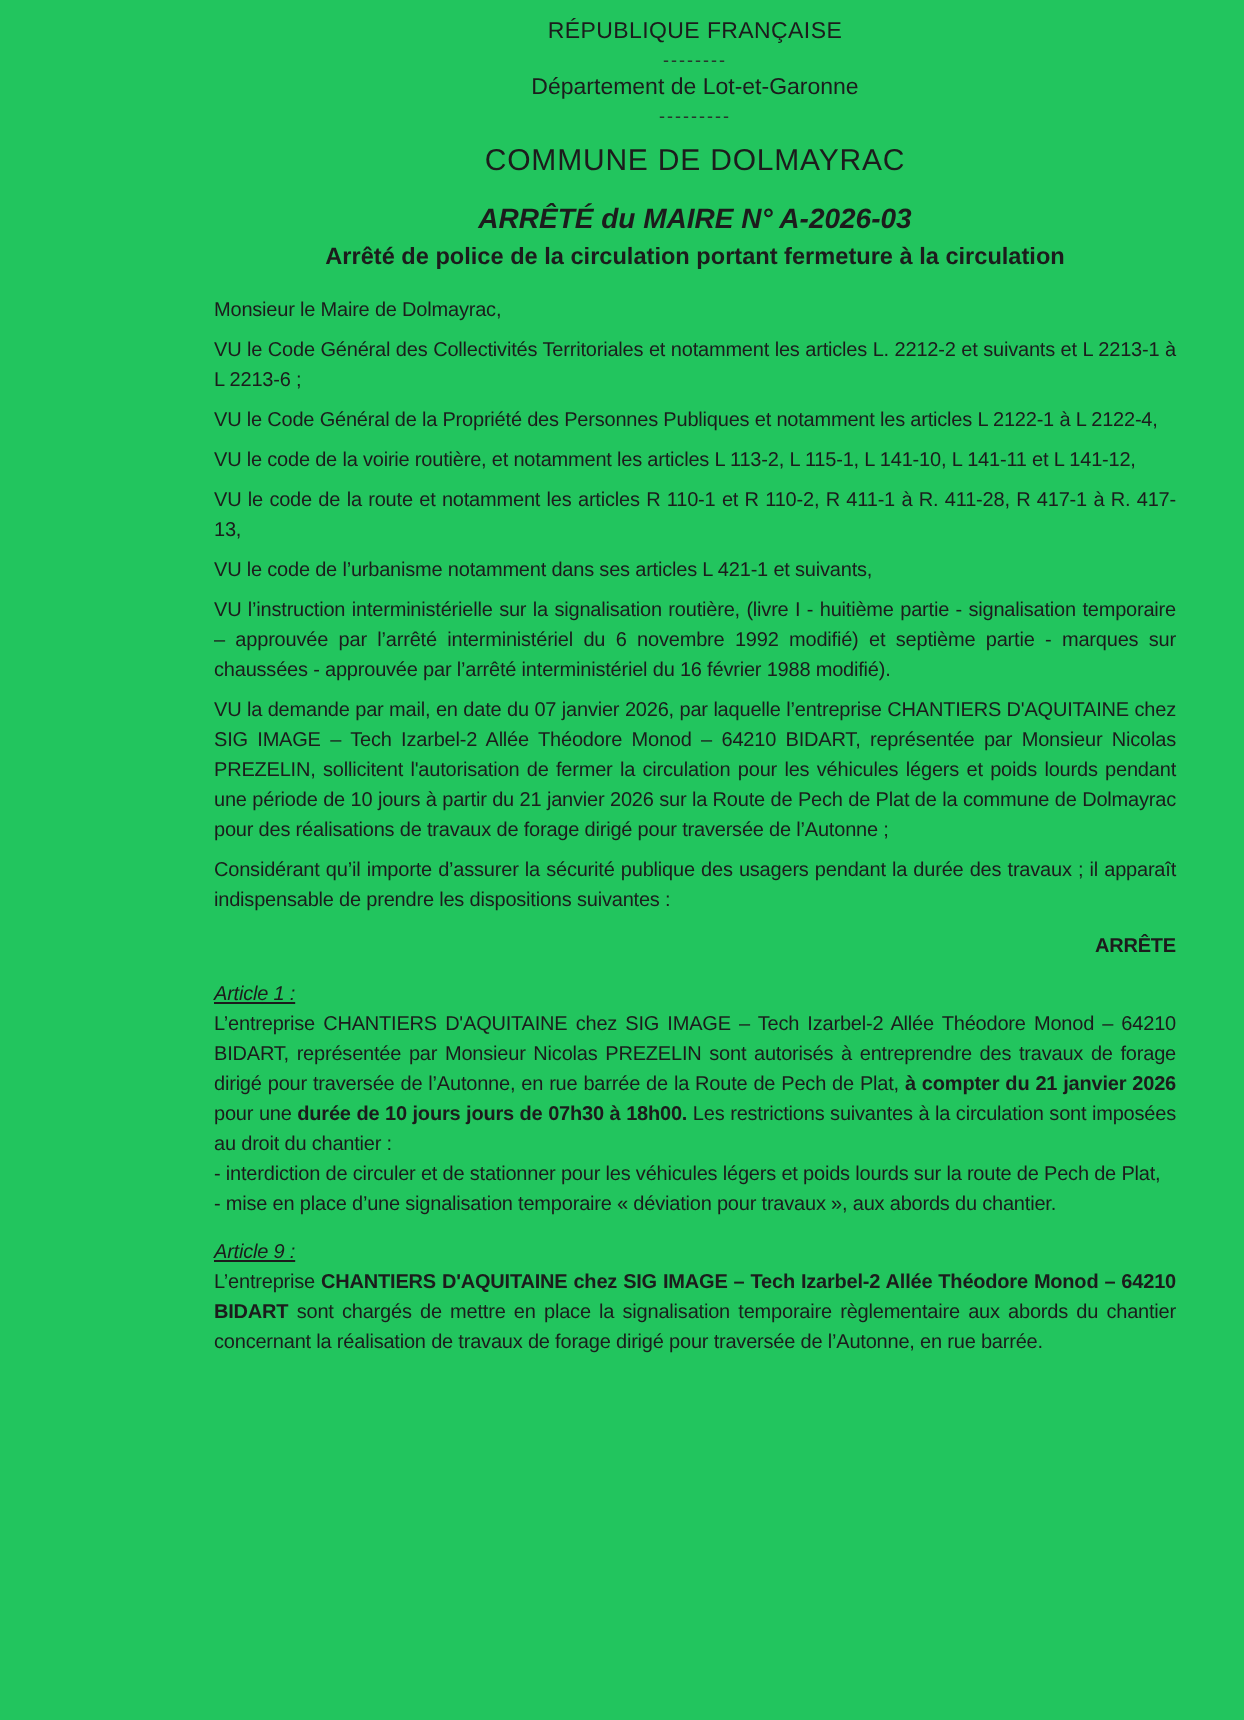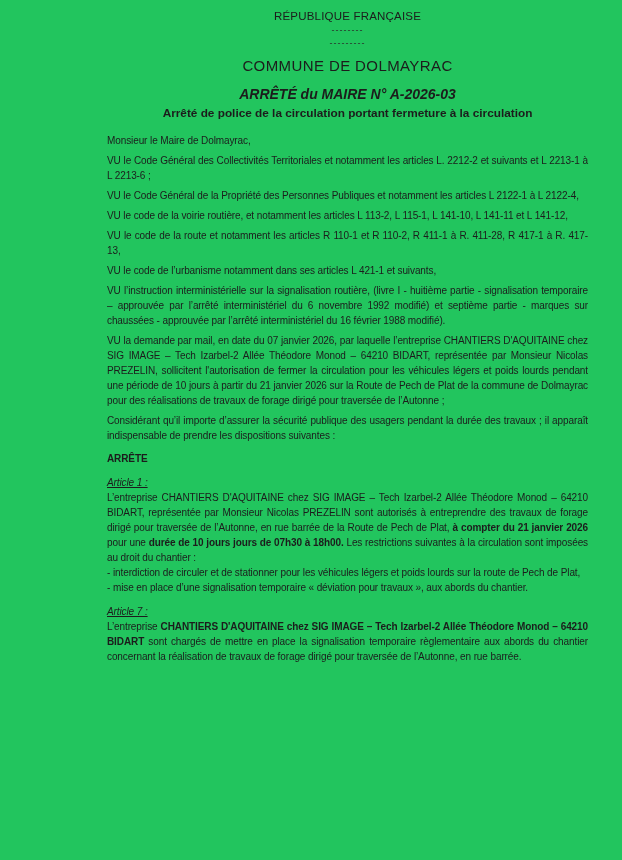--- a/index.html
+++ b/index.html
@@ -38,34 +38,35 @@
 
   
   .doc-body {
     margin-top: 11px;
     font-size: 10px;
     line-height: 15px;
     letter-spacing: -0.1px;
   }
   .para { margin: 5px 0 0; text-align: justify; }
   .para.tight { margin-top: 0; }
-  .para.center-bold { text-align: left; font-weight: bold; margin-top: 8px; }
+  .para.center-bold { text-align: right; font-weight: bold; margin-top: 8px; }
   .para.article-heading { text-align: left; margin-top: 9px; }
   .para.article-heading .run { text-decoration: underline; }
   .run.b { font-weight: bold; }
   .run.u { text-decoration: underline; font-style: italic; }
 </style>
 </head>
 <body>
 
 <div class="page">
 
   <div class="doc-header">
     <div class="republic">RÉPUBLIQUE FRANÇAISE</div>
     <div class="sep">--------</div>
+    <div class="department">Département de Lot-et-Garonne</div>
     <div class="sep">---------</div>
     <div class="commune">COMMUNE DE DOLMAYRAC</div>
   </div>
 
   <div class="title-block">
     <div class="title-main">ARRÊTÉ du MAIRE N° A-2026-03</div>
     <div class="subtitle first">Arrêté de police de la circulation portant fermeture à la circulation</div>
   </div>
 
   <div class="doc-body">
@@ -77,17 +78,17 @@
       <p class="para plain"><span class="run">VU le code de la route et notamment les articles R 110-1 et R 110-2, R 411-1 à R. 411-28, R 417-1 à R. 417-13,</span></p>
       <p class="para plain"><span class="run">VU le code de l’urbanisme notamment dans ses articles L 421-1 et suivants,</span></p>
       <p class="para plain"><span class="run">VU l’instruction interministérielle sur la signalisation routière, (livre I - huitième partie - signalisation temporaire – approuvée par l’arrêté interministériel du 6 novembre 1992 modifié) et septième partie - marques sur chaussées - approuvée par l’arrêté interministériel du 16 février 1988 modifié).</span></p>
       <p class="para plain"><span class="run">VU la demande par mail, en date du 07 janvier 2026, par laquelle l’entreprise CHANTIERS D'AQUITAINE chez SIG IMAGE – Tech Izarbel-2 Allée Théodore Monod – 64210 BIDART, représentée par Monsieur Nicolas PREZELIN, sollicitent l'autorisation de fermer la circulation pour les véhicules légers et poids lourds pendant une période de 10 jours à partir du 21 janvier 2026 sur la Route de Pech de Plat de la commune de Dolmayrac pour des réalisations de travaux de forage dirigé pour traversée de l’Autonne ;</span></p>
       <p class="para plain"><span class="run">Considérant qu’il importe d’assurer la sécurité publique des usagers pendant la durée des travaux ; il apparaît indispensable de prendre les dispositions suivantes :</span></p>
       <p class="para center-bold"><span class="run">ARRÊTE</span></p>
       <p class="para article-heading"><span class="run u">Article 1 :</span></p>
       <p class="para tight"><span class="run">L’entreprise CHANTIERS D'AQUITAINE chez SIG IMAGE – Tech Izarbel-2 Allée Théodore Monod – 64210 BIDART, représentée par Monsieur Nicolas PREZELIN sont autorisés à entreprendre des travaux de forage dirigé pour traversée de l’Autonne, en rue barrée de la Route de Pech de Plat, </span><span class="run b">à compter du 21 janvier 2026</span><span class="run"> pour une </span><span class="run b">durée de 10 jours jours de 07h30 à 18h00.</span><span class="run"> Les restrictions suivantes à la circulation sont imposées au droit du chantier :</span></p>
       <p class="para tight"><span class="run">- interdiction de circuler et de stationner pour les véhicules légers et poids lourds sur la route de Pech de Plat,</span></p>
       <p class="para tight"><span class="run">- mise en place d’une signalisation temporaire « déviation pour travaux », aux abords du chantier.</span></p>
-      <p class="para article-heading"><span class="run u">Article 7 :</span></p>
+      <p class="para article-heading"><span class="run u">Article 9 :</span></p>
       <p class="para tight"><span class="run">L’entreprise </span><span class="run b">CHANTIERS D'AQUITAINE chez SIG IMAGE – Tech Izarbel-2 Allée Théodore Monod – 64210 BIDART</span><span class="run"> sont chargés de mettre en place la signalisation temporaire règlementaire aux abords du chantier concernant la réalisation de travaux de forage dirigé pour traversée de l’Autonne, en rue barrée.</span></p>
     </div>
 
 </div>
 
 </body></html>

